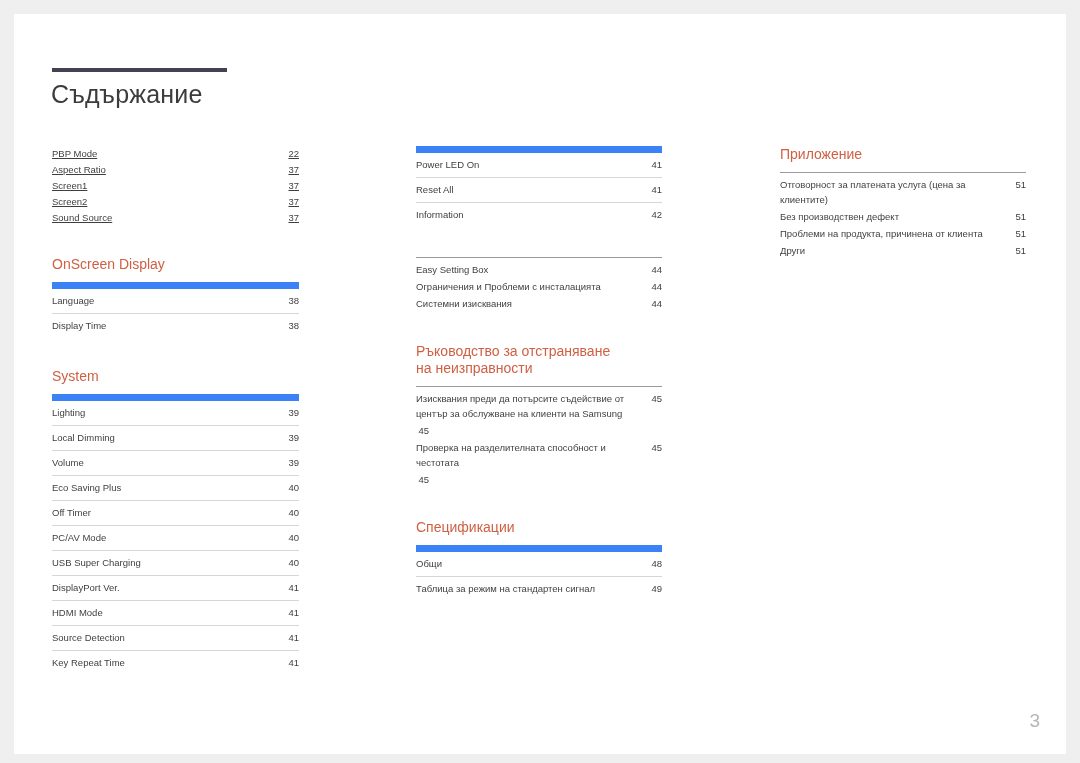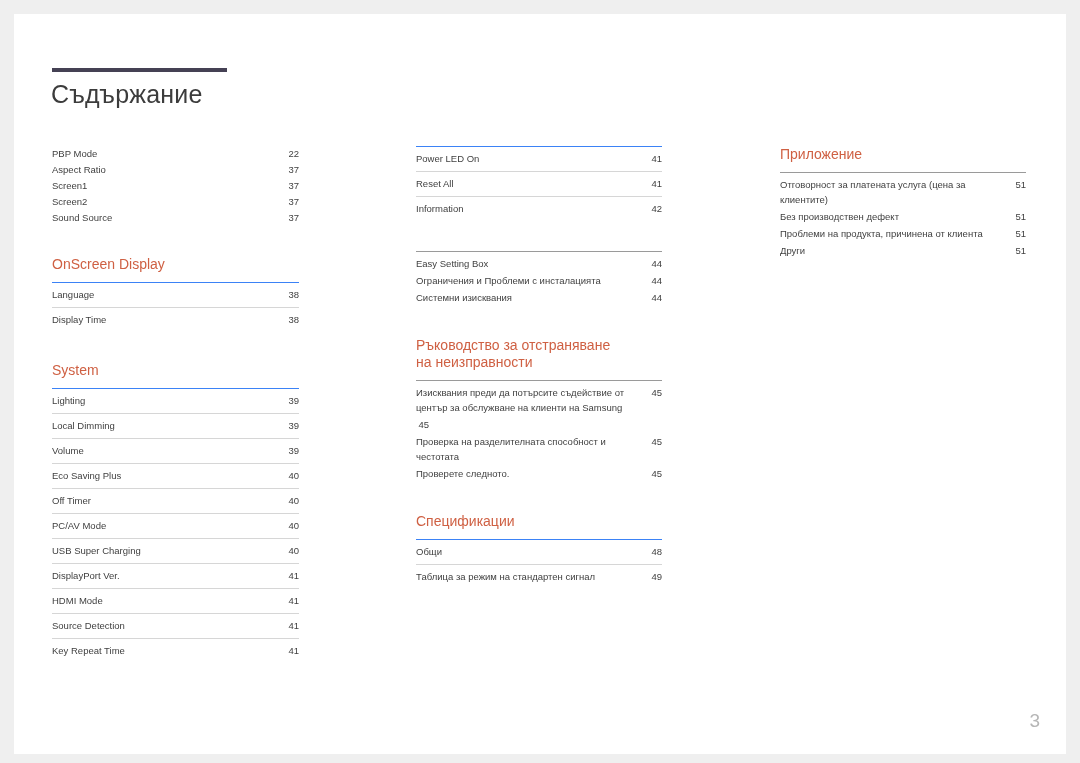--- a/index.html
+++ b/index.html
@@ -79,24 +79,25 @@
     margin: 0;
     padding: 0;
     list-style: none;
   }
   
   .entries.plain .entry {
     padding: 0;
     border: none;
     min-height: 16px;
     line-height: 16px;
+    text-decoration: underline;
   }
   
   .entries.ruled {
-    border-top: 1px solid #3b82f6;
+    border-top: 7px solid #3b82f6;
   }
   .entries.ruled .entry {
     border-bottom: 1px solid #d6d6d6;
     padding: 5px 0 5px 0;
     line-height: 14px;
   }
   .entries.ruled .entry:last-child {
     border-bottom: none;
   }
   
@@ -301,21 +302,20 @@
           <div class="section-title">Ръководство за отстраняване
 на неизправности</div>
           <div class="entries-wrap">
             <ul class="entries compact">
               <li class="entry wrap"><span class="page-no">45</span><span class="label">Изисквания преди да потърсите съдействие от център за обслужване на клиенти на Samsung</span></li>
               <li class="entry">
                 <span class="page-no">45</span>
               </li>
               <li class="entry wrap"><span class="page-no">45</span><span class="label">Проверка на разделителната способност и честотата</span></li>
               <li class="entry">
-                <span class="label">Проверете следното.</span>
                 <span class="page-no">45</span>
               </li>
             </ul>
           </div>
         </div>
         <div class="section">
           <div class="section-title">Спецификации</div>
           <div class="entries-wrap">
             <ul class="entries ruled">
               <li class="entry">

